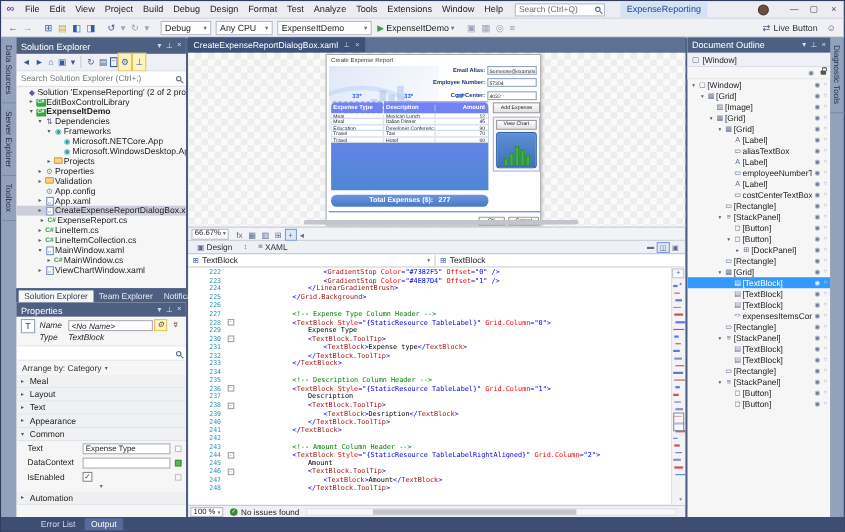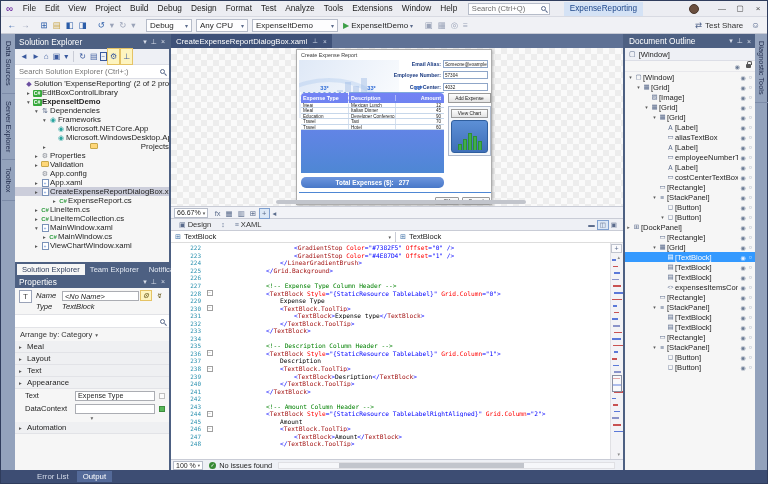--- a/index.html
+++ b/index.html
@@ -274,21 +274,21 @@
         <span class="arr">▾</span>
     </div>
     <div class="runbtn">
       <span class="play">▶</span>
       <span>ExpenseItDemo</span>
       <span class="arr">▾</span>
     </div>
     <span id="tbB"><span class="sep"></span><span class="ti dim">▣</span><span class="ti dim">▦</span><span class="ti dim">◎</span><span class="ti dim">≡</span></span>
     <div class="tb-right">
       <span class="ic">⇄</span>
-      <span>Test Share</span>
+      <span>Live Button</span>
       <span class="ic" style="margin-left:8px">☺</span>
     </div>
   </div>
 
   <div class="main">
     <div class="vstrip left" id="lstrip">
         <div class="vtab">Data Sources</div>
         <div class="vtab">Server Explorer</div>
         <div class="vtab">Toolbox</div>
       </div>
@@ -347,21 +347,21 @@
             <div class="trow" style="padding-left: 34px;">
               <span class="texp"></span>
               <span class="tic"><span style="color: rgb(42, 165, 160);">◉</span></span>
               <span class="lbl">Microsoft.NETCore.App</span>
             </div>
             <div class="trow" style="padding-left: 34px;">
               <span class="texp"></span>
               <span class="tic"><span style="color: rgb(42, 165, 160);">◉</span></span>
               <span class="lbl">Microsoft.WindowsDesktop.App.WPF</span>
             </div>
-            <div class="trow" style="padding-left: 26px; justify-content: space-between;">
+            <div class="trow" style="padding-left: 26px;">
               <span class="texp">▸</span>
               <span class="tic"><span class="ic-folder"></span></span>
               <span class="lbl">Projects</span>
             </div>
             <div class="trow" style="padding-left: 18px;">
               <span class="texp">▸</span>
               <span class="tic"><span style="color: rgb(138, 143, 152);">⚙</span></span>
               <span class="lbl">Properties</span>
             </div>
             <div class="trow" style="padding-left: 18px;">
@@ -377,21 +377,21 @@
             <div class="trow" style="padding-left: 18px;">
               <span class="texp">▸</span>
               <span class="tic"><span class="ic-xaml"></span></span>
               <span class="lbl">App.xaml</span>
             </div>
             <div class="trow sel" style="padding-left: 18px;">
               <span class="texp">▸</span>
               <span class="tic"><span class="ic-xaml"></span></span>
               <span class="lbl">CreateExpenseReportDialogBox.xaml</span>
             </div>
-            <div class="trow" style="padding-left: 36px;">
+            <div class="trow" style="padding-left: 20px;">
               <span class="texp">▸</span>
               <span class="tic"><span class="ic-cs">C#</span></span>
               <span class="lbl">ExpenseReport.cs</span>
             </div>
             <div class="trow" style="padding-left: 18px;">
               <span class="texp">▸</span>
               <span class="tic"><span class="ic-cs">C#</span></span>
               <span class="lbl">LineItem.cs</span>
             </div>
             <div class="trow" style="padding-left: 18px;">
@@ -463,34 +463,44 @@
             </div>
             <div class="psec">
               <span class="x">▸</span>
               <span>Text</span>
             </div>
             <div class="psec">
               <span class="x">▸</span>
               <span>Appearance</span>
             </div>
           </div>
+        <div class="psec">
+          <span class="x">▾</span>
+          <span>Common</span>
+        </div>
         <div id="commonRows">
             <div class="prow">
               <span class="pl">Text</span>
               <span class="pctl">
                 <span class="v">Expense Type</span>
               </span>
               <span class="peg"></span>
             </div>
             <div class="prow">
               <span class="pl">DataContext</span>
               <span class="pctl">
                 <span class="v"></span>
               </span>
               <span class="peg green"></span>
+            </div>
+            <div class="prow">
+              <span class="pl">IsEnabled</span>
+              <span class="pcheck">✓</span>
+              <span style="flex: 1 1 0%;"></span>
+              <span class="peg"></span>
             </div>
           </div>
         <div class="pchev">▾</div>
         <div class="psec">
           <span class="x">▸</span>
           <span>Automation</span>
         </div>
         <div class="pfill"></div>
       </div>
     </div>
@@ -933,21 +943,21 @@
             <span class="eyeg">◉</span>
             <span class="odot">○</span>
           </div>
           <div class="orow" style="padding-left: 34px;">
             <span class="texp">▾</span>
             <span class="oic">◻</span>
             <span class="lbl">[Button]</span>
             <span class="eyeg">◉</span>
             <span class="odot">○</span>
           </div>
-          <div class="orow" style="">
+          <div class="orow" style="padding-left: 42px;">
             <span class="texp">▸</span>
             <span class="oic">⊞</span>
             <span class="lbl">[DockPanel]</span>
             <span class="eyeg">◉</span>
             <span class="odot">○</span>
           </div>
           <div class="orow" style="padding-left: 26px;">
             <span class="texp"></span>
             <span class="oic">▭</span>
             <span class="lbl">[Rectangle]</span>

